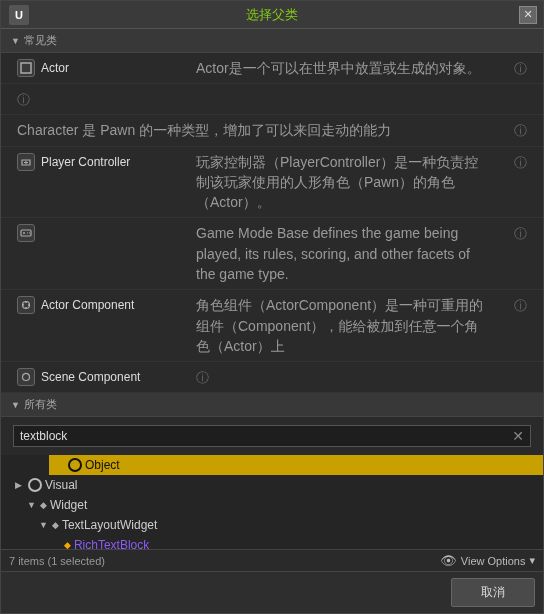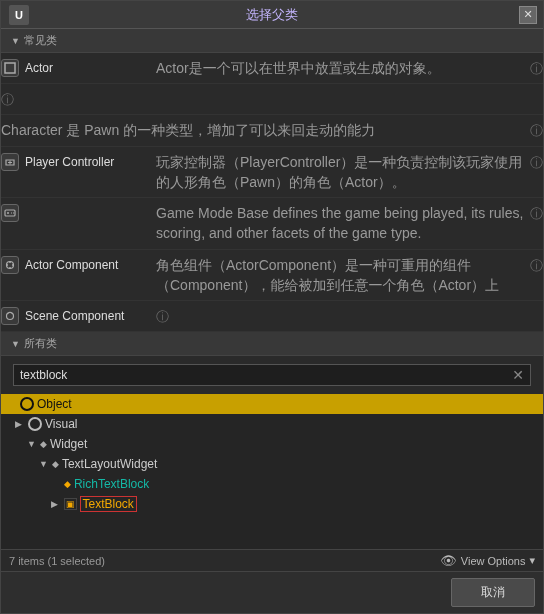--- a/index.html
+++ b/index.html
@@ -27,21 +27,21 @@
       height: 28px;
       display: flex;
       align-items: center;
       justify-content: center;
       position: relative;
       border-bottom: 1px solid #555;
       flex-shrink: 0;
     }
     .titlebar-title {
       font-size: 13px;
-      color: #c4b5fd;
+      color: #84cc16;
       font-family: Liberation Mono, monospace;
     }
     .titlebar-ue-logo {
       position: absolute;
       left: 8px;
       width: 20px;
       height: 20px;
       background: #555;
       border-radius: 2px;
       display: flex;
@@ -84,22 +84,22 @@
 
     .class-list {
       background: #2a2a2a;
       flex-shrink: 0;
     }
 
     .class-item {
       display: flex;
       align-items: flex-start;
       border-bottom: 1px solid #333;
-      padding: 5px 0;
-      gap: 0;
+      padding: 5px 16px;
+      gap: 24px;
     }
     .class-item-left {
       display: flex;
       align-items: center;
       min-width: 155px;
       gap: 6px;
       padding-top: 1px;
     }
     .class-icon {
       width: 18px;
@@ -176,20 +176,21 @@
       padding: 2px 6px;
       gap: 3px;
       cursor: pointer;
       font-size: 12px;
       color: #ccc;
       min-height: 20px;
     }
     .tree-item.selected {
       background: #c8a000;
       color: #111;
+      margin-left: 48px;
     }
     .tree-item.selected .tree-item-label {
       color: #111;
     }
 
     .tree-indent-1 { padding-left: 14px; }
     .tree-indent-2 { padding-left: 26px; }
     .tree-indent-3 { padding-left: 38px; }
     .tree-indent-4 { padding-left: 50px; }
 
@@ -199,21 +200,21 @@
       width: 10px;
       flex-shrink: 0;
     }
     .tree-item.selected .tree-arrow {
       color: #111;
     }
     .tree-item-label {
       font-size: 12px;
     }
     .tree-item-label.rich-text {
-      color: #14b8a6;
+      color: #8b5cf6;
     }
     .tree-item-label.text-block {
       color: #f4a800;
     }
 
     .status-bar {
       display: flex;
       align-items: center;
       justify-content: space-between;
       padding: 3px 8px;

